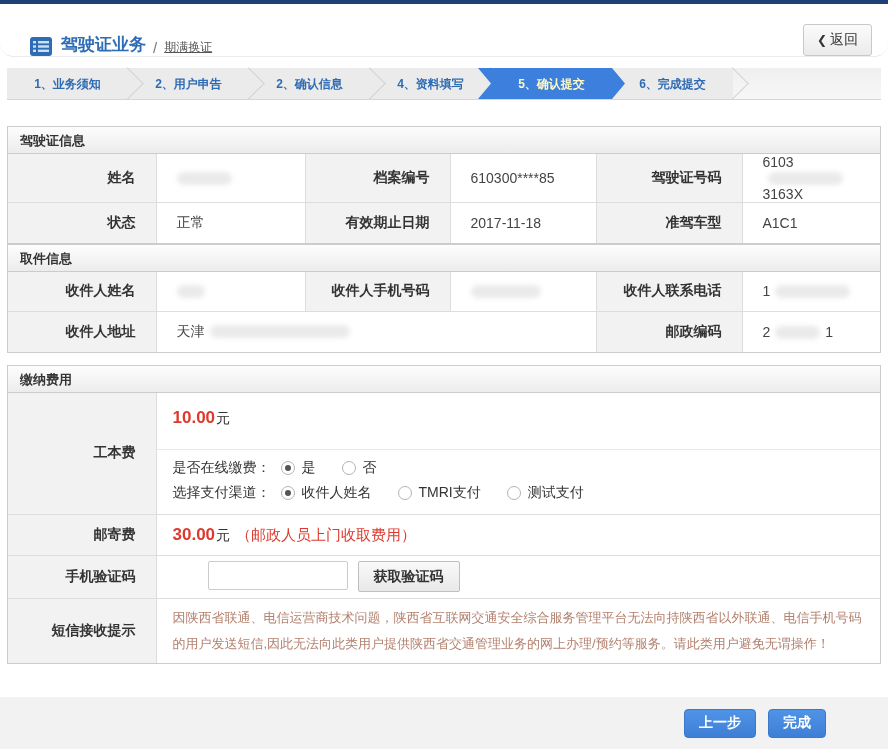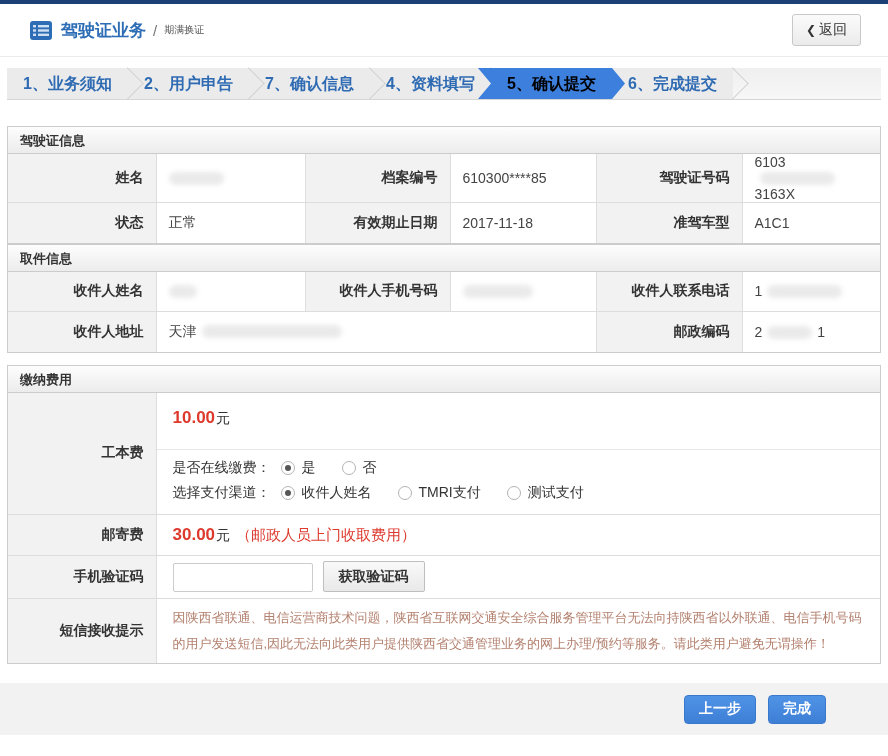--- a/index.html
+++ b/index.html
@@ -5,49 +5,49 @@
   * { box-sizing: border-box; margin:0; padding:0; }
   html,body { width:888px; height:756px; }
   body {
     font-family:"Liberation Sans","DejaVu Sans",sans-serif;
     background:#fff; color:#333; position:relative; overflow:hidden;
   }
   
   .topbar { height:4px; background:var(--topbar,#1d4076); }
 
   
-  .header { height:53px; display:flex; align-items:center; padding:0 27px 0 30px; border-bottom:1px solid #ececec; background:#fff; }
+  .header { height:53px; display:flex; align-items:flex-end; padding:0 16px 0 30px; border-bottom:1px solid #ececec; background:#fff;border-radius:14px; }
   .list-icon { width:22px; height:19px; flex:0 0 auto; }
   .page-title { color:var(--title-blue,#2d6db5); font-size:17px; font-weight:bold; margin-left:9px; }
   .crumb-sep { color:#777; margin:0 7px; font-size:15px; }
-  .page-subtitle { color:#555; font-size:10px; }
+  .page-subtitle { color:#555; font-size:12px;text-decoration:underline; }
   .header-spacer { flex:1; }
   .back-btn { background:linear-gradient(#fbfbfb,#ebebeb); border:1px solid #c8c8c8; border-radius:3px;
     padding:6px 13px; font-size:14px; color:#333; cursor:pointer; font-family:inherit; }
   .back-btn .chev { font-size:12px; margin-right:3px; font-weight:bold; }
 
   
   .stepbar { margin:11px 7px 0; height:32px; display:flex; border-bottom:1px solid #d6d6d6; }
-  .step { width:121px; line-height:32px; text-align:center; font-size:16px; font-weight:bold;
+  .step { width:121px; line-height:32px; text-align:center; font-size:12px; font-weight:bold;
     color:var(--step-blue,#2f6bb3); background:#ebebeb; position:relative; cursor:pointer; }
   .step:not(.active)::after { content:""; position:absolute; right:-11px; top:4px; width:22px; height:22px;
     border-top:1px solid #d2d2d2; border-right:1px solid #d2d2d2; transform:rotate(45deg); z-index:1; }
-  .step.active { background:var(--accent,#3d7fdd); color:#000000; z-index:2; width:147px; margin:0 -13px;
+  .step.active { background:var(--accent,#3d7fdd); color:#fef9c3; z-index:2; width:147px; margin:0 -13px;
     clip-path:polygon(0 0, calc(100% - 13px) 0, 100% 50%, calc(100% - 13px) 100%, 0 100%, 13px 50%); }
   .step-filler { flex:1; background:linear-gradient(#efefef,#f7f7f7); }
 
   
   .section { margin:0 7px; border:1px solid #ccc; background:#fff; }
   .sec1 { margin-top:26px; }
   .sec2 { }
   .sec3 { margin-top:12px; }
   .sec-header { height:27px; line-height:27px; background:linear-gradient(#fdfdfd,#ececec);
     border-bottom:1px solid #ccc; padding-left:12px; font-size:13px; font-weight:bold; color:#333; }
   table { width:100%; border-collapse:collapse; table-layout:fixed; font-size:14px; }
-  td { border-right:1px solid #ddd; border-bottom:1px solid #ddd; height:40px; padding:0 12px; overflow:hidden; }
+  td { border-right:1px solid #ddd; border-bottom:1px solid #ddd; height:40px; padding:0 20px; overflow:hidden; }
   td:last-child { border-right:none; }
   tr:last-child td { border-bottom:none; }
   td.label { background:#f2f2f2; text-align:right; font-weight:bold; color:#333; }
   td.value { background:#fff; color:#444; text-align:left; }
 
   
   .redact { display:inline-block; height:13px; border-radius:7px; background:#eaeaea;
     filter:blur(2.5px); vertical-align:-2px; }
   .w28 { width:28px; } .w45 { width:45px; } .w55 { width:55px; } .w70 { width:70px; }
   .w75 { width:75px; } .w140 { width:140px; }
@@ -63,31 +63,31 @@
   .fee-note { color:var(--fee-red,#dd392d); font-size:15px; margin-left:6px; }
   .pay-line { display:flex; align-items:flex-end; font-size:14px; color:#333; padding:9px 16px 0; }
   .pay-line.second { padding:7px 16px 12px; }
   .pay-q { margin-right:10px; }
   .radio-opt { display:inline-flex; align-items:center; margin-right:26px; cursor:pointer; }
   .radio { width:14px; height:14px; border-radius:50%; border:1px solid #b3b3b3; background:#fff;
     display:inline-block; position:relative; margin-right:7px; flex:0 0 auto; }
   .radio.sel::after { content:""; position:absolute; left:3px; top:3px; width:6px; height:6px;
     border-radius:50%; background:#555; }
   td.sms-cell { height:43px; }
-  .sms-wrap { display:flex; align-items:flex-end; padding:0 16px; }
+  .sms-wrap { display:flex; align-items:flex-start; padding:0 16px;margin-left:35px; }
   .code-input { width:140px; height:29px; border:1px solid #ccc; border-radius:2px; padding:0 8px;
     font-size:14px; font-family:inherit; }
   .get-code-btn { margin-left:10px; height:31px; padding:0 15px; background:linear-gradient(#f9f9f9,#e9e9e9);
     border:1px solid #bfbfbf; border-radius:2px; font-size:14px; font-weight:bold; color:#333;
     cursor:pointer; font-family:inherit; }
   td.notice-cell { height:64px; }
   .notice-text { padding:6px 16px; line-height:26px; font-size:13px; color:var(--notice-brown,#b3806f); }
 
   
-  .footer-band { position:absolute; left:0; top:683px; width:888px; height:52px; background:#f2f2f2;
+  .footer-band { position:absolute; left:0; top:697px; width:888px; height:52px; background:#f2f2f2;
     display:flex; align-items:center; justify-content:flex-end; padding-right:62px; }
   .btn-blue { height:29px; padding:0 14px; background:linear-gradient(#4f93e6,#3e7fd6);
     border:1px solid #3a78cc; border-radius:4px; color:#fff; font-size:14px; font-weight:bold;
     cursor:pointer; font-family:inherit; }
   .btn-prev { margin-right:12px; }
 </style>
 </head>
 <body>
 
 <div class="topbar"></div>
@@ -107,21 +107,21 @@
   <span class="page-title">驾驶证业务</span>
   <span class="crumb-sep">/</span>
   <span class="page-subtitle">期满换证</span>
   <span class="header-spacer"></span>
   <button class="back-btn"><span class="chev">❮</span><span>返回</span></button>
 </div>
 
 <div class="stepbar">
   <div class="step">1、业务须知</div>
   <div class="step">2、用户申告</div>
-  <div class="step">7、确认信息</div>
+  <div class="step">2、确认信息</div>
   <div class="step">4、资料填写</div>
   <div class="step active">5、确认提交</div>
   <div class="step">6、完成提交</div>
   <div class="step-filler"></div>
 </div>
 
 <div class="section sec1">
   <div class="sec-header">驾驶证信息</div>
   <table>
     <colgroup>

